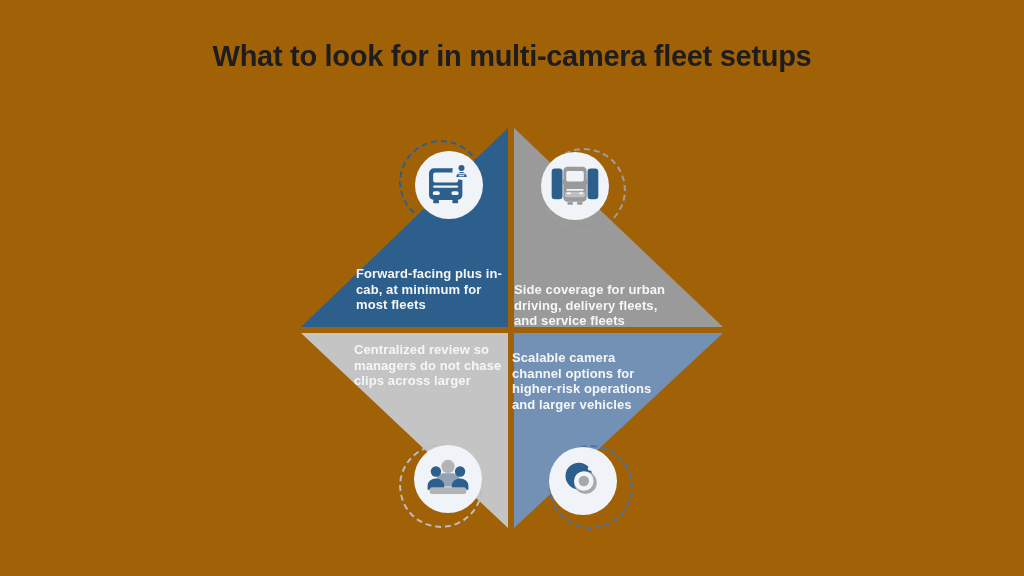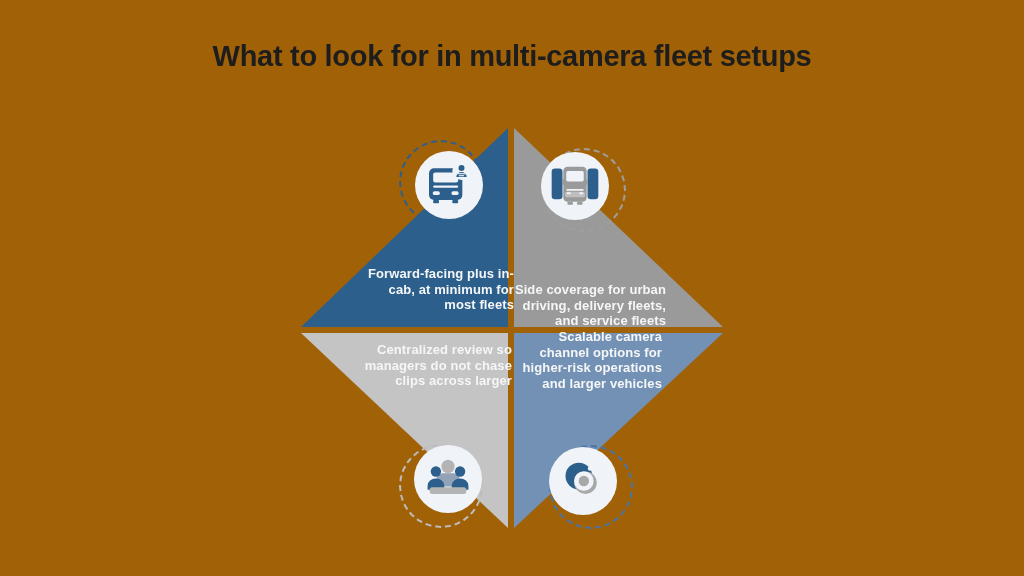--- a/index.html
+++ b/index.html
@@ -32,28 +32,28 @@
 
   .badge{position:absolute;width:68px;height:68px;border-radius:50%;
     background:#f0f4f9;display:flex;align-items:center;justify-content:center;}
   .badge.tl{left:415px;top:151px;}
   .badge.tr{left:541px;top:152px;}
   .badge.bl{left:414px;top:445px;}
   .badge.br{left:549px;top:447px;}
   .badge svg{display:block;}
 
   .label{
-    position:absolute;text-align:right;color:#f5f6f7;
+    position:absolute;text-align:left;color:#f5f6f7;
     font-size:13px;line-height:15.5px;font-weight:700;
     letter-spacing:0.1px;white-space:pre-line;
   }
   .label.tl{left:356px;top:266px;width:158px;}
   .label.tr{left:514px;top:282px;width:152px;}
   .label.bl{left:354px;top:342px;width:158px;}
-  .label.br{left:512px;top:329px;width:150px;}
+  .label.br{left:512px;top:350px;width:150px;}
 </style>
 </head>
 <body>
 
 <div class="stage">
 
   <h1 class="title">What to look for in multi-camera fleet setups</h1>
 
   <div class="diamond">
 

